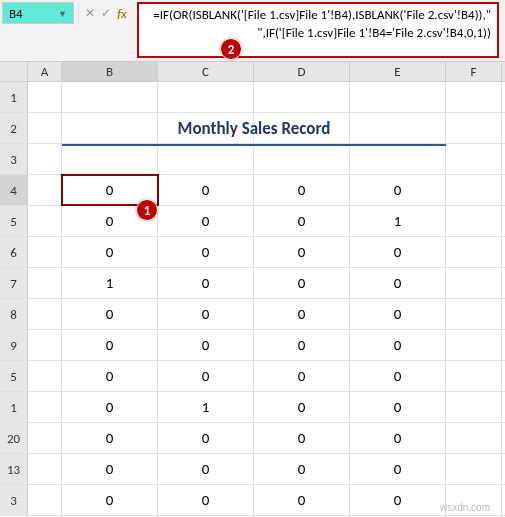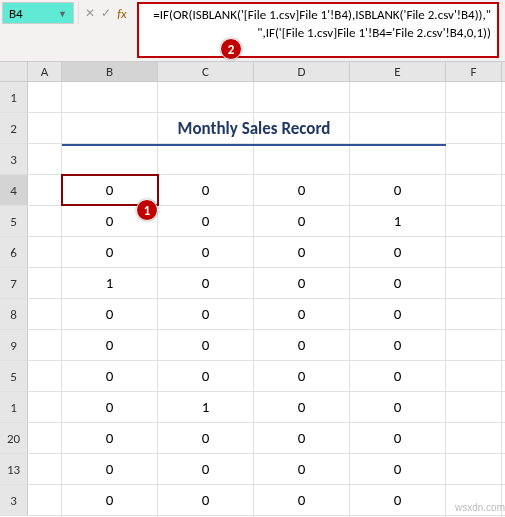--- a/index.html
+++ b/index.html
@@ -142,21 +142,21 @@
       font-weight: bold;
       font-size: 13px;
       text-align: center;
       line-height: 22px;
       border: 1.5px solid #fff;
       box-shadow: 0 0 2px rgba(0,0,0,.4);
       z-index: 20;
     }
     .watermark {
       position: absolute;
-      right: 0;
+      right: 15px;
       bottom: 4px;
       font-size: 10px;
       color: #bbb;
       font-family: Arial, sans-serif;
     }
   </style>
 </head>
 <body>
 
 <div class="formula-bar-area">

